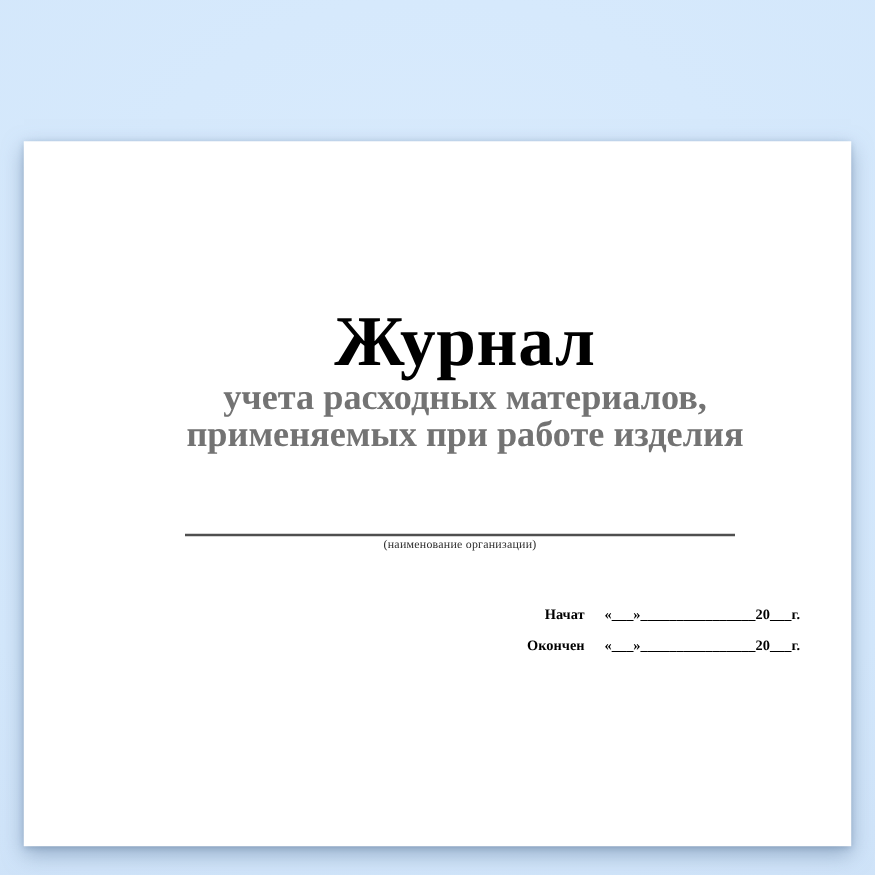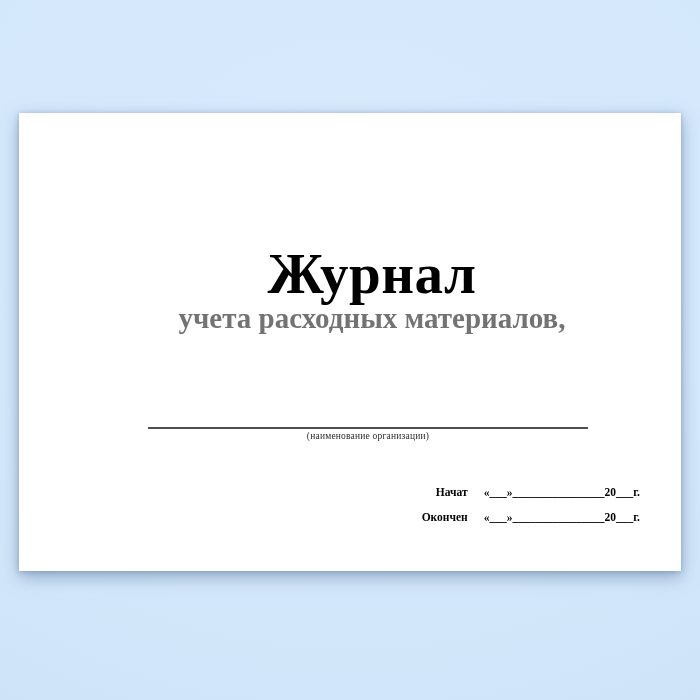--- a/index.html
+++ b/index.html
@@ -19,21 +19,21 @@
         #d9ebfd 0%,
         #d3e7fb 55%,
         #cadef5 100%);
   }
 
   .page {
     position: absolute;
     left: 19px;
     top: 113px;
     width: 662px;
-    height: 458px;
+    height: 564px;
     background: #ffffff;
     box-shadow:
       0 6px 16px rgba(96, 124, 158, 0.55),
       0 1px 5px rgba(96, 124, 158, 0.45);
   }
 
   .doc-title {
     position: absolute;
     top: 128px;
     left: 60px;
@@ -109,20 +109,21 @@
 <body>
 
 <div class="stage">
 
   <div class="page">
 
     <div class="doc-title">Журнал</div>
 
     <div class="doc-subtitle">
       <div>учета расходных материалов,</div>
+      <div>применяемых при работе изделия</div>
     </div>
 
     <div class="org-block">
       <div class="org-line"></div>
       <div class="org-caption">(наименование организации)</div>
     </div>
 
     <div class="dates-block">
       <div class="date-row">
         <span class="date-label">Начат</span><span>«___»________________20___г.</span>

